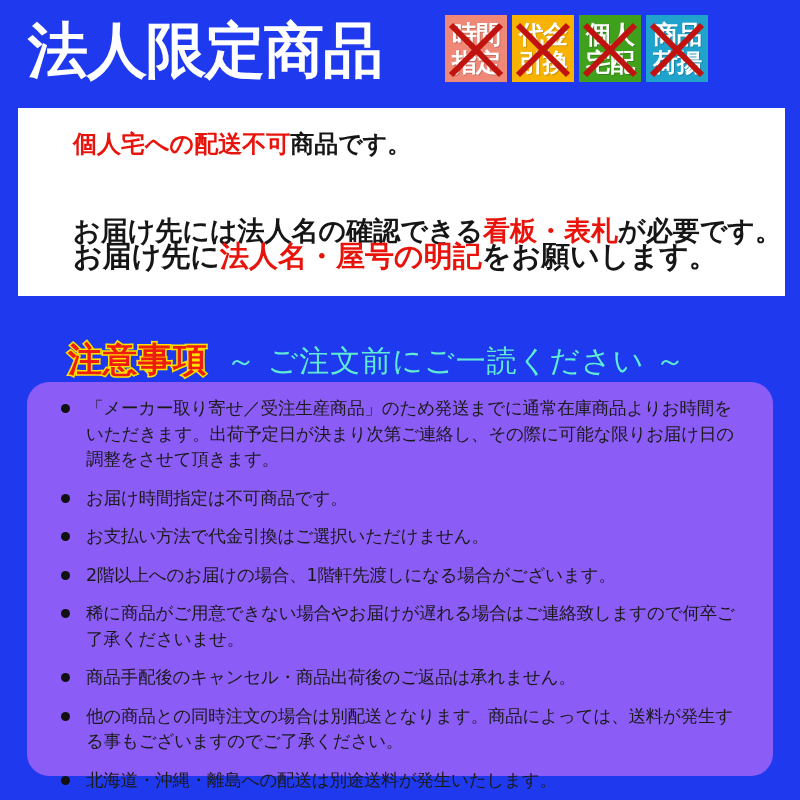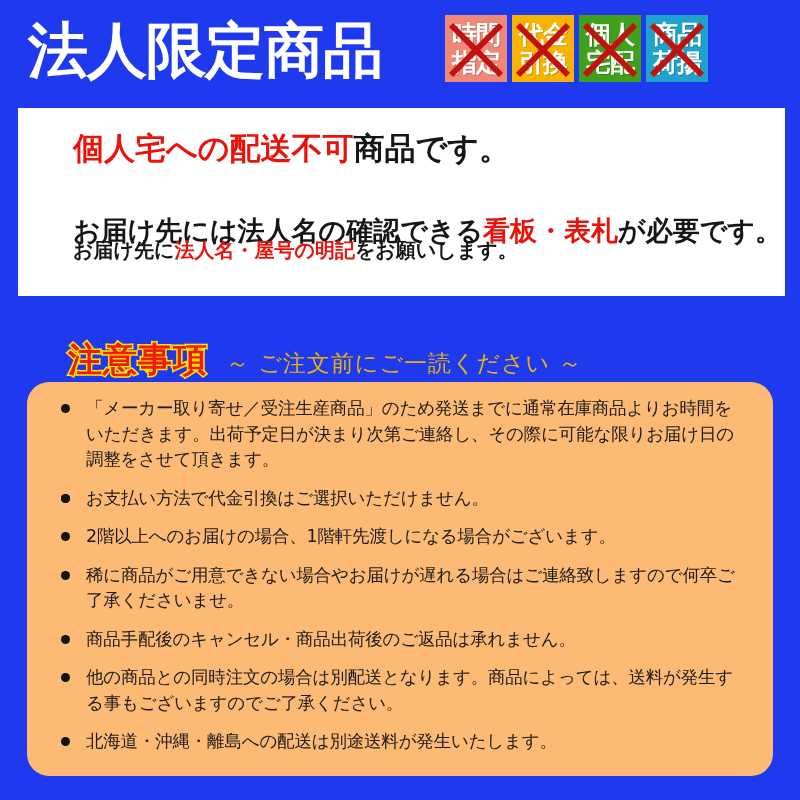--- a/index.html
+++ b/index.html
@@ -91,23 +91,23 @@
     height: 188px;
     background: #ffffff;
   }
   .wp-line {
     position: absolute;
     left: 55px;
     white-space: nowrap;
     font-weight: bold;
     color: #1a1a1a;
   }
-  #wp-line-1 { top: 20px;  font-size: 31px; }
+  #wp-line-1 { top: 20px;  font-size: 24px; }
   #wp-line-2 { top: 76px;  font-size: 27px; margin-top: 29px; }
-  #wp-line-3 { top: 129px; font-size: 20px; }
+  #wp-line-3 { top: 129px; font-size: 29px; }
   .red { color: #e8140c; }
   .blk { color: #161616; }
 
   
   #notice-heading {
     position: absolute;
     left: 68px;
     top: 330px;
     display: flex;
     align-items: baseline;
@@ -117,22 +117,22 @@
   }
   #notice-title {
     font-size: 34px;
     font-weight: bold;
     color: #ee1b10;
     letter-spacing: 1px;
     -webkit-text-stroke: 3px #ffe100;
     paint-order: stroke fill;
   }
   #notice-sub {
-    font-size: 23px;
-    color: #eab308;
+    font-size: 30px;
+    color: #5eead4;
     letter-spacing: 1px;
   }
 
   
   #cream-panel {
     position: absolute;
     left: 27px;
     top: 382px;
     width: 746px;
     height: 394px;
@@ -225,28 +225,29 @@
     <div class="wp-line" id="wp-line-3">
       <span class="blk">お届け先に</span><span class="red">法人名・屋号の明記</span><span class="blk">をお願いします。</span>
     </div>
   </div>
 
   <div id="notice-heading">
     <span id="notice-title">注意事項</span>
     <span id="notice-sub">～ ご注文前にご一読ください ～</span>
   </div>
 
-  <div id="cream-panel" style="background: #fdba74; padding-left: 32px;">
+  <div id="cream-panel" style="background: #8b5cf6; padding-left: 32px;">
     <ul id="notice-list">
       <li>
         <span class="bullet-dot"></span>
         <span>「メーカー取り寄せ／受注生産商品」のため発送までに通常在庫商品よりお時間をいただきます。出荷予定日が決まり次第ご連絡し、その際に可能な限りお届け日の調整をさせて頂きます。</span>
       </li>
       <li>
         <span class="bullet-dot"></span>
+        <span>お届け時間指定は不可商品です。</span>
       </li>
       <li>
         <span class="bullet-dot"></span>
         <span>お支払い方法で代金引換はご選択いただけません。</span>
       </li>
       <li>
         <span class="bullet-dot"></span>
         <span>2階以上へのお届けの場合、1階軒先渡しになる場合がございます。</span>
       </li>
       <li>

